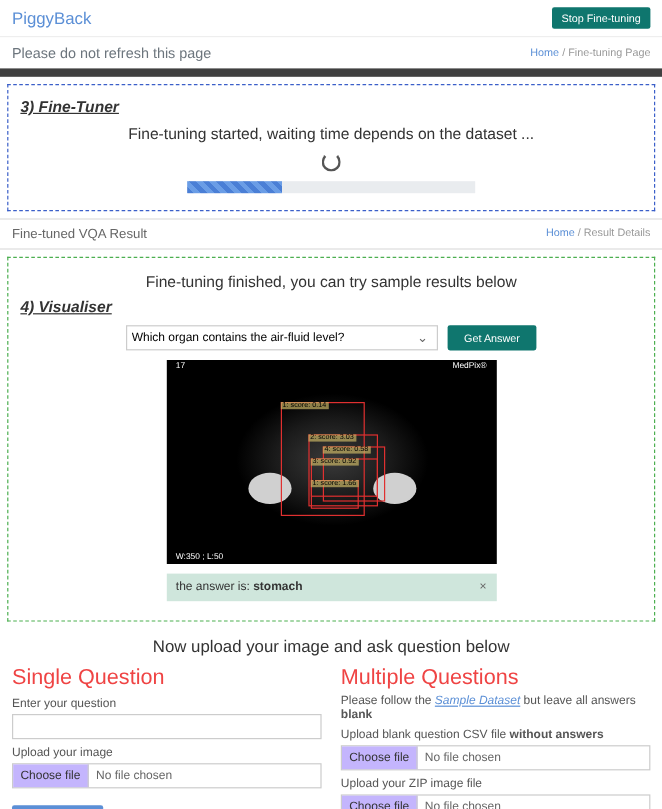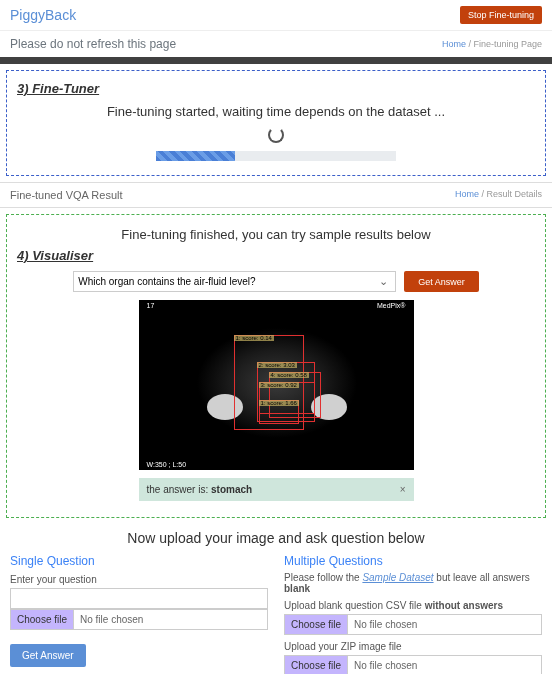--- a/index.html
+++ b/index.html
@@ -1,52 +1,52 @@
 <!DOCTYPE html>
 <html><head>
 <meta charset="utf-8">
 <style>
 * { box-sizing: border-box; margin: 0; padding: 0; }
 body { font-family: -apple-system, Arial, sans-serif; font-size: 11px; color: #333; background: #fff; width: 552px; }
 .navbar { display: flex; justify-content: space-between; align-items: center; padding: 6px 10px; border-bottom: 1px solid #eee; }
 .brand { color: #5b8fd6; font-size: 14px; }
-.btn-primary { background: #c2410c; color: #fff; border: none; padding: 4px 8px; font-size: 9px; border-radius: 2px; cursor: pointer; }
+.btn-primary { background: #0f766e; color: #fff; border: none; padding: 4px 8px; font-size: 9px; border-radius: 2px; cursor: pointer; }
 .alert-bar { display: flex; justify-content: space-between; align-items: center; padding: 6px 10px; border-bottom: 7px solid #404040; }
 .alert-text { color: #6c757d; font-size: 12px; }
 .crumbs { font-size: 9px; color: #999; }
 .crumbs a { color: #5b8fd6; text-decoration: none; }
 .panel-ft { margin: 6px; border: 1px dashed #3b5fc9; padding: 6px 10px 10px; }
 .sec-title { font-style: italic; font-weight: bold; font-size: 13px; text-decoration: underline; margin: 4px 0; }
 .ft-msg { text-align: center; font-size: 13px; margin: 8px 0; }
 .spinner { width: 16px; height: 16px; border: 2px solid #555; border-top-color: transparent; border-radius: 50%; margin: 8px auto; animation: spin 1s linear infinite; }
 @keyframes spin { to { transform: rotate(360deg); } }
 .prog-wrap { width: 240px; height: 10px; background: #e9ecef; margin: 4px auto; position: relative; }
 .prog-fill { height: 100%; background: repeating-linear-gradient(45deg,#4a7fd6,#4a7fd6 4px,#6a9de6 4px,#6a9de6 8px); width: 33%; }
 .result-hdr { display: flex; justify-content: space-between; padding: 6px 10px; border-top: 1px solid #ddd; border-bottom: 1px solid #ddd; font-size: 11px; color: #666; }
 .panel-vis { margin: 6px; border: 1px dashed #4caf50; padding: 6px 10px 10px; }
 .vis-msg { text-align: center; font-size: 13px; margin: 6px 0; }
 .qrow { display: flex; justify-content: center; gap: 8px; margin: 8px 0; }
-.qsel { width: 323px; padding: 4px; border: 1px solid #ccc; font-size: 10px; appearance: none; background: #fff; }
+.qsel { width: 260px; padding: 4px; border: 1px solid #ccc; font-size: 10px; appearance: none; background: #fff; }
 .sel-wrap { position: relative; }
 .sel-wrap::after { content: "⌄"; position: absolute; right: 8px; top: 4px; color: #666; pointer-events: none; }
 .med-img { width: 275px; height: 170px; background: #000; margin: 8px auto; position: relative; color: #fff; font-size: 7px; }
 .mi-tl { position: absolute; top: 2px; left: 8px; }
 .mi-tr { position: absolute; top: 2px; right: 8px; }
 .mi-bl { position: absolute; bottom: 2px; left: 8px; }
 .scan { position: absolute; top: 18px; left: 48px; width: 180px; height: 130px; background: radial-gradient(ellipse 80px 55px at 50% 50%, #3a3a3a 0%, #1a1a1a 60%, #000 100%); border-radius: 50%; }
 .scan::before, .scan::after { content: ""; position: absolute; background: #d0d0d0; border-radius: 50%; }
 .scan::before { width: 36px; height: 26px; left: 20px; bottom: 28px; }
 .scan::after { width: 36px; height: 26px; right: 20px; bottom: 28px; }
 .bbox { position: absolute; border: 1px solid #e03030; }
 .bbox .lbl { position: absolute; top: -1px; left: -1px; background: rgba(200,180,100,.7); color: #000; font-size: 6px; padding: 0 2px; white-space: nowrap; }
 .ans-box { width: 275px; margin: 6px auto; background: #cfe6dc; color: #333; padding: 6px 8px; font-size: 10px; display: flex; justify-content: space-between; }
 .upload-hdr { text-align: center; font-size: 14px; margin: 12px 0 8px; }
 .cols { display: flex; gap: 16px; padding: 0 10px 16px; }
 .col { flex: 1; }
-.col-title { color: #3b82f6; font-size: 12px; margin-bottom: 4px; }
+.col-title { color: #ef4444; font-size: 18px; margin-bottom: 4px; }
 .lbl-sm { font-size: 10px; color: #555; margin: 6px 0 3px; display: block; }
 .txt-in { width: 100%; padding: 4px; border: 1px solid #ccc; font-size: 10px; }
 .file-wrap { display: flex; border: 1px solid #ccc; font-size: 10px; margin-bottom: 4px; }
 .file-btn { background: #c4b5fd; padding: 4px 6px; border-right: 1px solid #ccc; cursor: pointer; }
 .file-txt { padding: 4px 6px; color: #666; }
 .desc { font-size: 10px; color: #555; margin-bottom: 4px; }
 .desc a { color: #5b8fd6; font-style: italic; }
 .btn-sm { background: #5b8fd6; color: #fff; border: none; padding: 6px 12px; font-size: 10px; margin-top: 10px; cursor: pointer; border-radius: 2px; }
 </style>
 </head>
@@ -120,20 +120,21 @@
   </div>
 </div>
 
 <div class="upload-hdr">Now upload your image and ask question below</div>
 
 <div class="cols">
   <div class="col">
     <div class="col-title">Single Question</div>
     <label class="lbl-sm">Enter your question</label>
     <input class="txt-in" type="text" style="">
+    <label class="lbl-sm">Upload your image</label>
     <div class="file-wrap">
       <span class="file-btn">Choose file</span>
       <span class="file-txt">No file chosen</span>
     </div>
     <button class="btn-sm">Get Answer</button>
   </div>
 
   <div class="col">
     <div class="col-title">Multiple Questions</div>
     <div class="desc">

